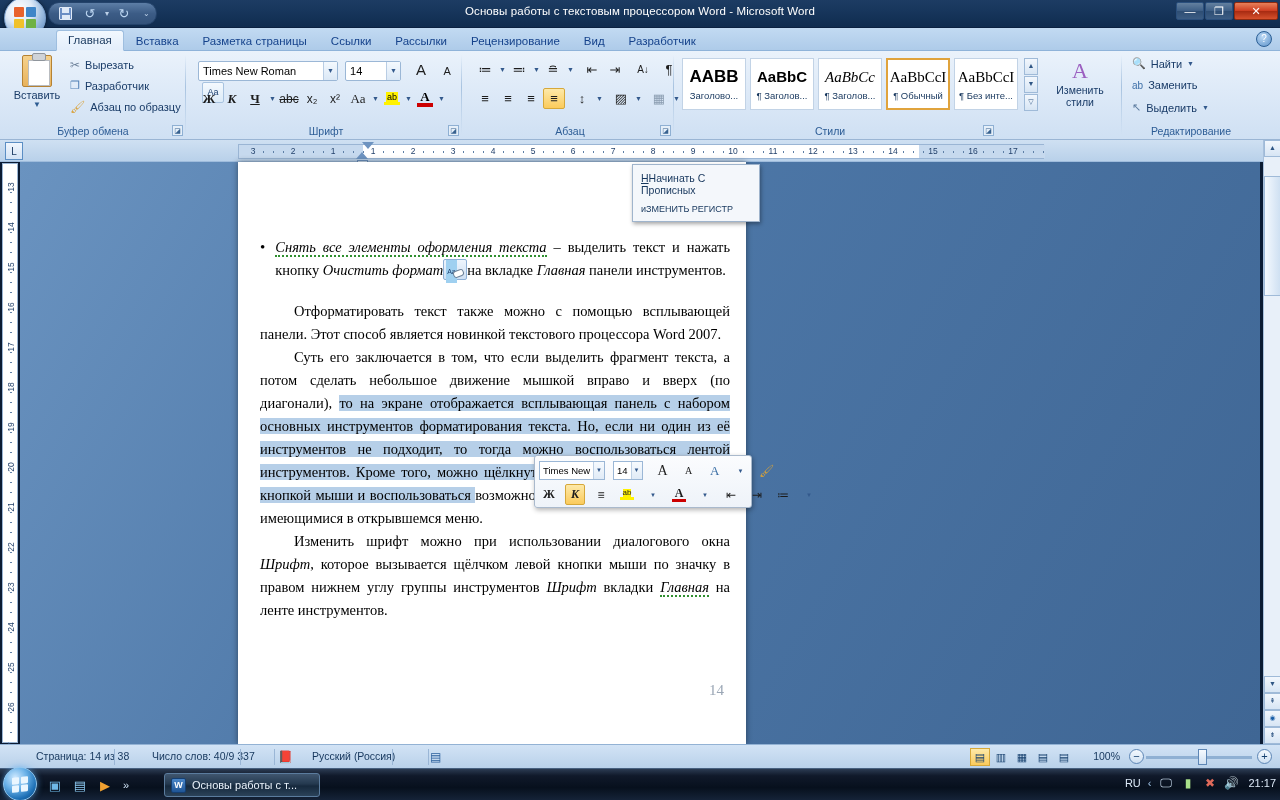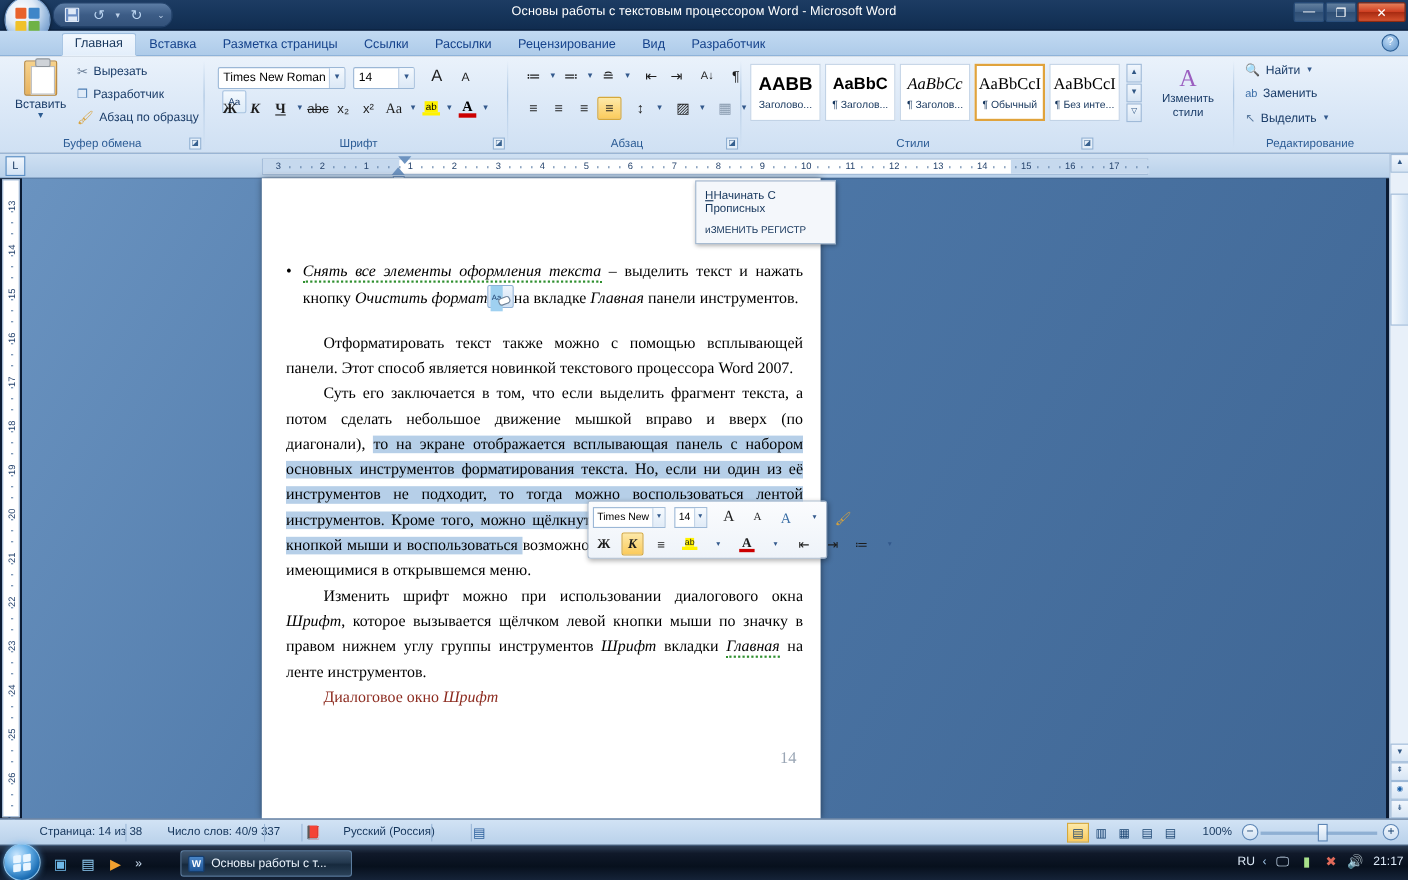--- a/index.html
+++ b/index.html
@@ -290,21 +290,21 @@
         </div>
       </div>
       <div class="grp-label">Буфер обмена</div>
       <div class="dlg-launcher">◪</div>
       <div class="grp-sep" style="right:0;"></div>
     </div>
 
     <div class="grp" style="left:190px; width:272px;">
       <div class="grp-inner">
         <div style="position:absolute; left:8px; top:7px;">
-          <span class="combo" style="width:116px;">
+          <span class="combo" style="width:140px;">
             <span class="val" style="flex:1;">Times New Roman</span>
             <span class="arw">▼</span>
           </span>
           <span class="combo" style="width:56px; margin-left:4px;">
             <span class="val" style="flex:1;">14</span>
             <span class="arw">▼</span>
           </span>
           <span class="rbtn fbtn" style="margin-left:6px;font-size:15px;">A</span>
           <span class="rbtn fbtn" style="font-size:11px;">A</span>
           <span class="rbtn fbtn" style="margin-left:4px; background:linear-gradient(180deg,#f4f9fe,#dcebf8); border-color:#a8c3e0;">
@@ -603,23 +603,20 @@
         <div class="p ind">Отформатировать текст также можно с помощью всплывающей панели.  Этот способ является новинкой текстового процессора Word 2007.</div>
 
         <div class="p ind">
           <span>Суть его заключается в том, что если выделить фрагмент текста, а потом сделать небольшое движение мышкой вправо и вверх (по диагонали), </span><span class="hl">то на экране отображается всплывающая панель с набором основных инструментов форматирования текста. Но, если  ни один из её инструментов не подходит, то тогда можно воспользоваться лентой инструментов. Кроме того, можно щёлкнуть по фрагменту текста правой кнопкой мыши и воспользоваться </span><span>возможностями по его форматированию, имеющимися  в открывшемся меню.</span>
         </div>
 
         <div class="p ind">
           <span>Изменить шрифт можно при использовании диалогового окна </span><span class="ital">Шрифт</span><span>, которое вызывается щёлчком левой кнопки мыши по значку в правом нижнем углу группы инструментов </span><span class="ital">Шрифт</span><span> вкладки </span><span class="ital sq-grn">Главная</span><span> на ленте инструментов.</span>
         </div>
 
-        <div class="p ind" style="color:#8c2a1e;">
-          <span>Диалоговое окно </span><span class="ital">Шрифт</span>
-        </div>
       </div>
       <div class="pagenum">14</div>
     </div>
   </div>
 
   <div class="caps-menu">
     <div class="caps-item"><span class="u">Н</span><span style="display:inline">Начинать С Прописных</span></div>
     <div class="caps-item caps-small"><span>иЗМЕНИТЬ РЕГИСТР</span></div>
   </div>
 

